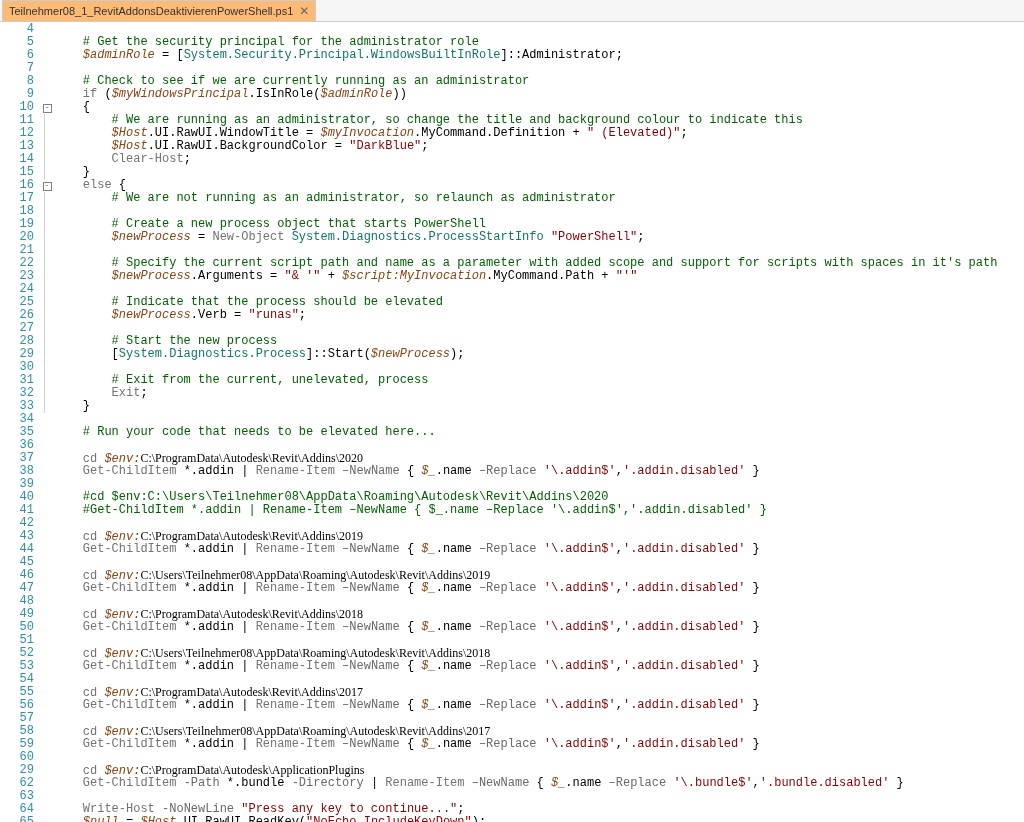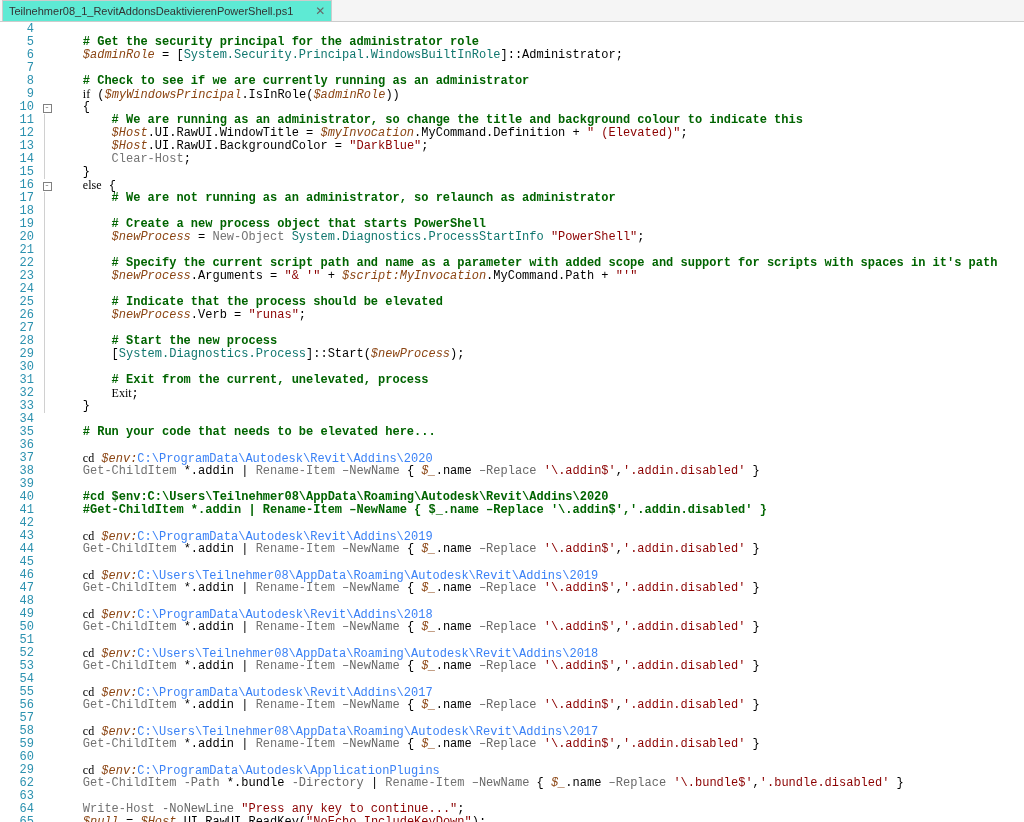--- a/index.html
+++ b/index.html
@@ -11,30 +11,30 @@
     overflow: hidden;
   }
   .tab-bar {
     background: #f5f5f5;
     border-bottom: 1px solid #ccc;
     height: 22px;
     display: flex;
     align-items: center;
   }
   .tab {
-    background: #5eead4;
+    background: #fdba74;
     border: 1px solid #ccc;
     border-bottom: none;
     padding: 2px 6px;
     font-size: 11px;
     font-family: "Segoe UI", Tahoma, sans-serif;
     color: #333;
     display: flex;
     align-items: center;
-    gap: 22px;
+    gap: 6px;
     height: 21px;
     margin-left: 2px;
   }
   .tab .close { 
     color: #666; 
     cursor: pointer; 
     font-size: 12px;
   }
   .editor {
     display: flex;
@@ -69,28 +69,28 @@
     text-align: center;
     color: #808080;
   }
   .code {
     padding-top: 1px;
     white-space: pre;
     font-size: 12px;
     flex: 1;
   }
   .code div { height: 13px; line-height: 13px; }
-  .c-com   { color: #006400; font-weight: bold; }   
+  .c-com   { color: #006400; }   
   .c-var   { color: #8b4513; font-style: italic; }   
   .c-str   { color: #8b0000; }   
-  .c-key   { color: #000000; font-family: Liberation Serif, serif; }   
+  .c-key   { color: #737373; }   
   .c-cmd   { color: #737373; }   
   .c-type  { color: #0f766e; }   
   .c-op    { color: #696969; }   
-  .c-path  { color: #3b82f6; }
+  .c-path  { color: #000000; font-family: Liberation Serif, serif; }
 </style>
 </head>
 <body>
 
 <div class="tab-bar">
   <div class="tab">
     <span>Teilnehmer08_1_RevitAddonsDeaktivierenPowerShell.ps1</span>
     <span class="close">✕</span>
   </div>
 </div>

